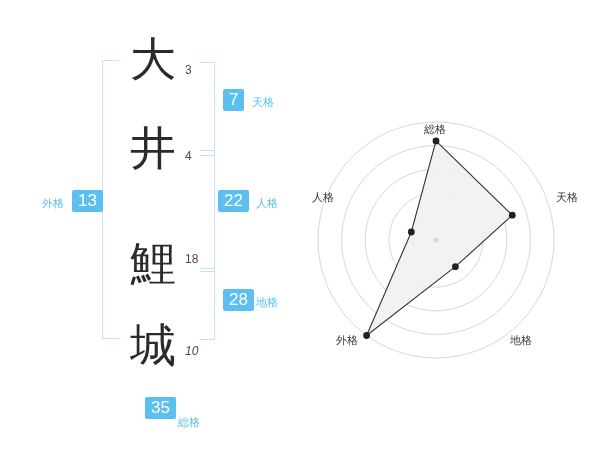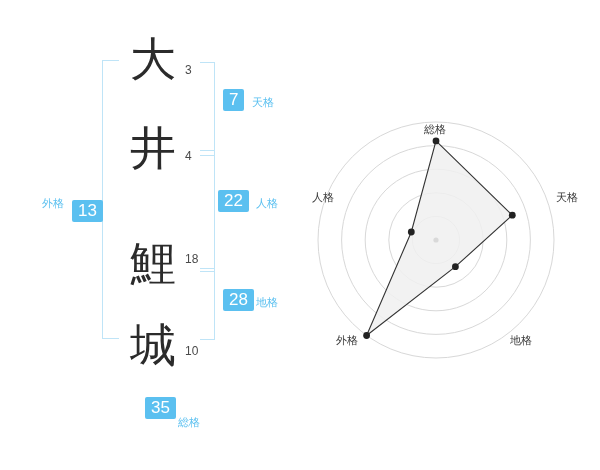--- a/index.html
+++ b/index.html
@@ -90,36 +90,36 @@
     <div class="kanji" style="left:130px; top:36px;">大</div>
     <div class="stroke-num" style="left:185px; top:63px;">3</div>
 
     <div class="kanji" style="left:130px; top:125px;">井</div>
     <div class="stroke-num" style="left:185px; top:149px;">4</div>
 
     <div class="kanji" style="left:130px; top:240px;">鯉</div>
     <div class="stroke-num" style="left:185px; top:252px;">18</div>
 
     <div class="kanji" style="left:130px; top:322px;">城</div>
-    <div class="stroke-num" style="left:185px; top:344px;">10</div>
+    <div class="stroke-num" style="left:185px; top:344px;font-style:italic;">10</div>
 
     <div class="bracket bracket-right" style="left:200px; top:62px; width:14px; height:92px;"></div>
     <div class="badge" style="left:223px; top:89px;">7</div>
     <div class="badge-label" style="left:252px; top:95px;">天格</div>
 
     <div class="bracket bracket-right" style="left:200px; top:150px; width:14px; height:120px;"></div>
     <div class="badge" style="left:218px; top:190px;">22</div>
     <div class="badge-label" style="left:256px; top:196px;">人格</div>
 
     <div class="bracket bracket-right" style="left:200px; top:268px; width:14px; height:70px;"></div>
     <div class="badge" style="left:223px; top:289px;">28</div>
     <div class="badge-label" style="left:256px; top:295px;">地格</div>
 
     <div class="badge-label" style="left:42px; top:196px;">外格</div>
-    <div class="badge" style="left:72px; top:190px;margin-top:10px;">13</div>
+    <div class="badge" style="left:72px; top:190px;">13</div>
 
     <div class="badge" style="left:145px; top:397px;">35</div>
     <div class="badge-label" style="left:178px; top:415px;">総格</div>
   </div>
 
   <div>
     <svg id="radar" width="260" height="260" viewBox="0 0 260 260">
       <g id="radar-grid">
           <circle cx="130" cy="130" r="23.6" fill="none" stroke="#d8d8d8" stroke-width="1"></circle>
           <circle cx="130" cy="130" r="47.2" fill="none" stroke="#d8d8d8" stroke-width="1"></circle>

